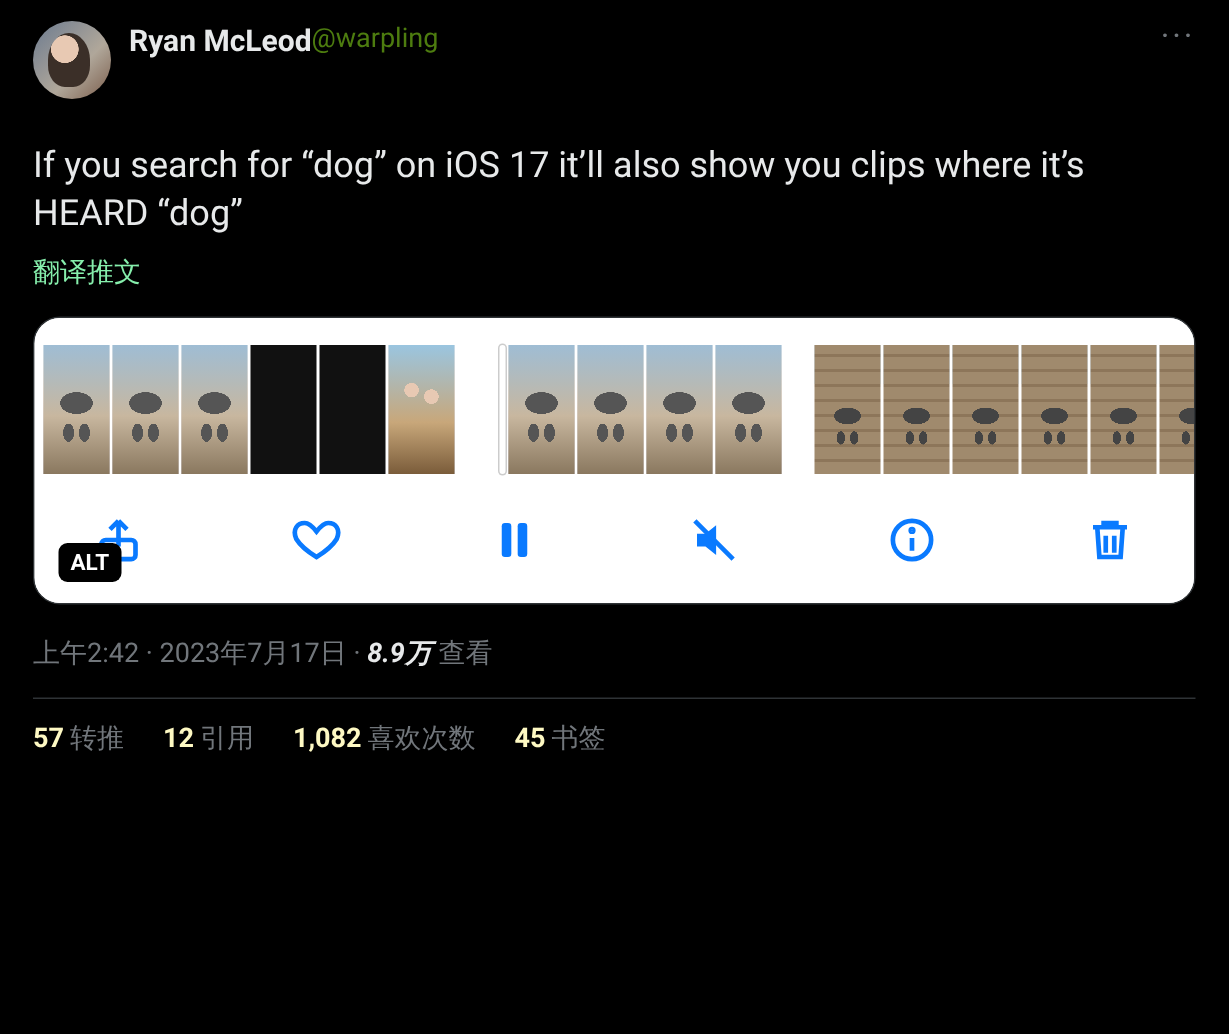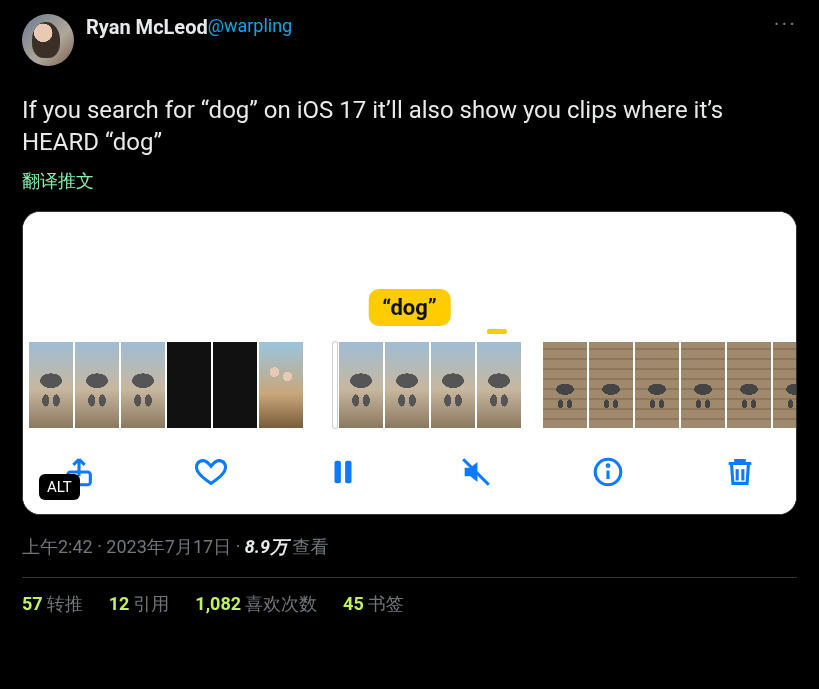--- a/index.html
+++ b/index.html
@@ -4,21 +4,21 @@
 <style>
   * { box-sizing: border-box; margin: 0; padding: 0; }
   html, body { width: 819px; height: 689px; background: #000; font-family: -apple-system, BlinkMacSystemFont, "Segoe UI", Roboto, Helvetica, Arial, sans-serif; color: #e7e9ea; overflow: hidden; }
   .tweet { padding: 14px 22px 0 22px; position: relative; }
   .overflow { position: absolute; top: 12px; right: 22px; color: #71767b; font-size: 22px; letter-spacing: 2px; cursor: pointer; }
   .head { display: flex; gap: 12px; align-items: flex-start; }
   .avatar { width: 52px; height: 52px; border-radius: 50%; background: linear-gradient(135deg,#6b7a8f 0%, #b0a79a 60%, #7a5c4a 100%); position: relative; overflow: hidden; flex-shrink: 0; }
   .avatar::after { content:""; position:absolute; left:10px; top:8px; width:28px; height:36px; background: radial-gradient(circle at 40% 30%, #e8c9b3 0 30%, transparent 31%), linear-gradient(#3b2f28,#3b2f28); border-radius: 50% 50% 40% 40%; }
   .names { display: flex; flex-direction: row; line-height: 1.35; }
   .display-name { font-weight: 700; font-size: 20px; color: #e7e9ea; }
-  .handle { color: #0ea5e9; font-size: 18px; }
+  .handle { color: #4d7c0f; font-size: 18px; }
   .body-text { margin-top: 28px; font-size: 24px; line-height: 1.35; color: #e7e9ea; }
   .translate { display: inline-block; margin-top: 10px; color: #86efac; font-size: 18px; cursor: pointer; }
   .media-card { margin-top: 18px; width: 100%; border-radius: 18px; overflow: hidden; background: #fff; border: 1px solid #2f3336; position: relative; }
   .media-top { height: 112px; background: #fff; position: relative; }
   .tag { position: absolute; bottom: -2px; left: 50%; transform: translateX(-50%); background: #ffcc00; color: #111; font-weight: 700; font-size: 22px; padding: 6px 14px; border-radius: 10px; }
   .pointer { position: absolute; bottom: -10px; left: 60%; width: 20px; height: 5px; background: #ffcc00; border-radius: 2px; }
   .timeline { display: flex; gap: 22px; padding: 18px 10px 14px 6px; background: #fff; align-items: stretch; }
   .clip { display: flex; height: 86px; gap: 2px; }
   .frame { width: 44px; height: 86px; background: linear-gradient(180deg,#a9c3d6 0%, #bfa992 40%, #6e5a4a 100%); position: relative; overflow: hidden; }
   .frame.dog::after { content:""; position:absolute; inset:0; background:
@@ -43,26 +43,26 @@
      radial-gradient(ellipse 5px 8px at 60% 72%, #444 0 55%, transparent 56%);
   }
   .scrubber { position: absolute; left: 8px; top: 0; bottom: 0; width: 4px; background: #fff; border-radius: 2px; box-shadow: 0 0 0 1px rgba(0,0,0,.2); }
   .clip.active { position: relative; padding-left: 14px; }
   .toolbar { display: flex; justify-content: space-between; align-items: center; padding: 10px 34px 18px 34px; background: #fff; }
   .tb-btn { width: 44px; height: 44px; display: flex; align-items: center; justify-content: center; cursor: pointer; }
   .tb-btn svg { width: 34px; height: 34px; stroke: #0a7aff; fill: none; stroke-width: 2.2; }
   .tb-btn.pause svg rect { fill: #0a7aff; stroke: none; }
   .tb-btn.mute svg { stroke: #0a7aff; }
   .tb-btn.mute svg path.fill { fill: #0a7aff; stroke: none; }
-  .alt-badge { position: absolute; left: 16px; bottom: 14px; background: #000; color: #fff; font-weight: 400; font-size: 15px; padding: 4px 8px; border-radius: 6px; }
+  .alt-badge { position: absolute; left: 16px; bottom: 14px; background: #000; color: #fff; font-weight: 700; font-size: 15px; padding: 4px 8px; border-radius: 6px; }
   .meta { margin-top: 20px; color: #71767b; font-size: 18px; }
   .meta .views-count { color: #e7e9ea; font-weight: 700; font-style: italic; }
   .sep { height: 1px; background: #2f3336; margin: 18px 0 14px 0; }
   .engagement { display: flex; gap: 26px; color: #71767b; font-size: 18px; padding-bottom: 14px; }
-  .engagement .num { color: #bef264; font-weight: 700; margin-right: 4px; }
+  .engagement .num { color: #fef9c3; font-weight: 700; margin-right: 4px; }
 </style>
 </head>
 <body>
 
 <div class="tweet">
 
   <div class="overflow">···</div>
 
   <div class="head">
     <div class="avatar"></div>
@@ -70,24 +70,20 @@
       <span class="display-name">Ryan McLeod</span>
       <span class="handle">@warpling</span>
     </div>
   </div>
 
   <div class="body-text">If you search for “dog” on iOS 17 it’ll also show you clips where it’s HEARD “dog”</div>
 
   <a class="translate">翻译推文</a>
 
   <div class="media-card">
-    <div class="media-top">
-      <div class="tag">“dog”</div>
-      <div class="pointer"></div>
-    </div>
 
     <div class="timeline">
       <div class="clip">
         <div class="frame dog"></div>
         <div class="frame dog"></div>
         <div class="frame dog"></div>
         <div class="frame dark"></div>
         <div class="frame dark"></div>
         <div class="frame people"></div>
       </div>

